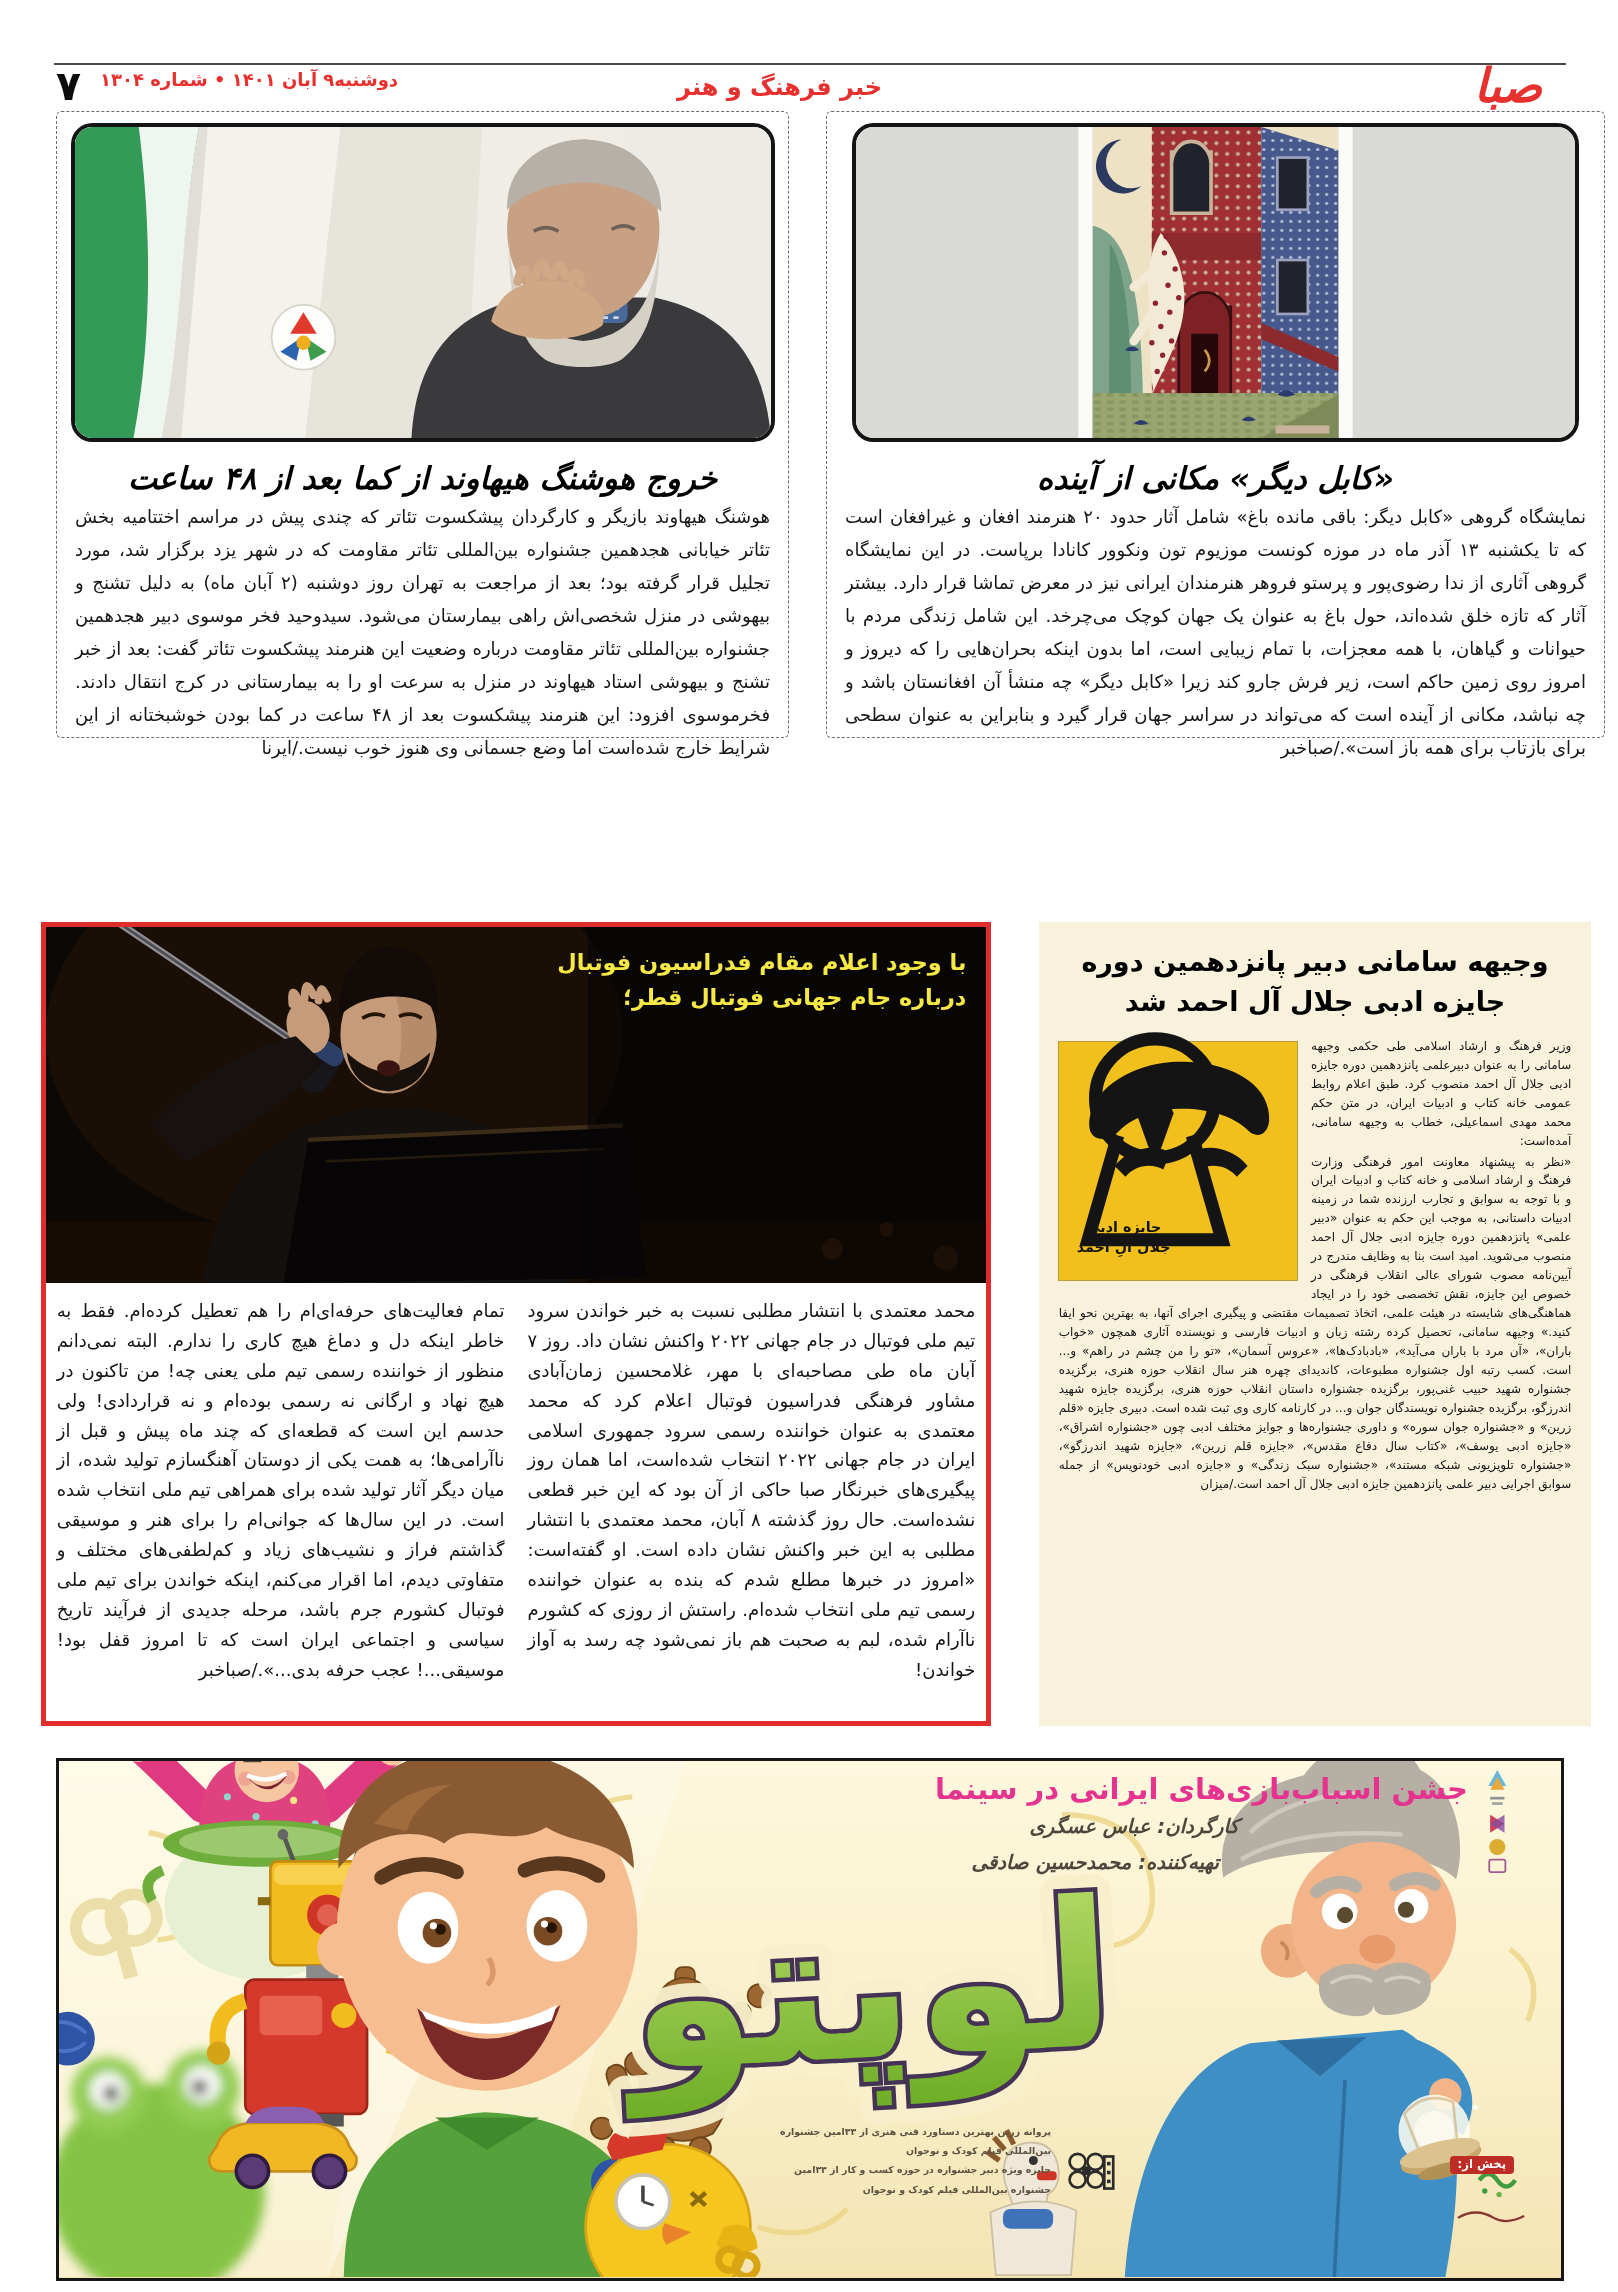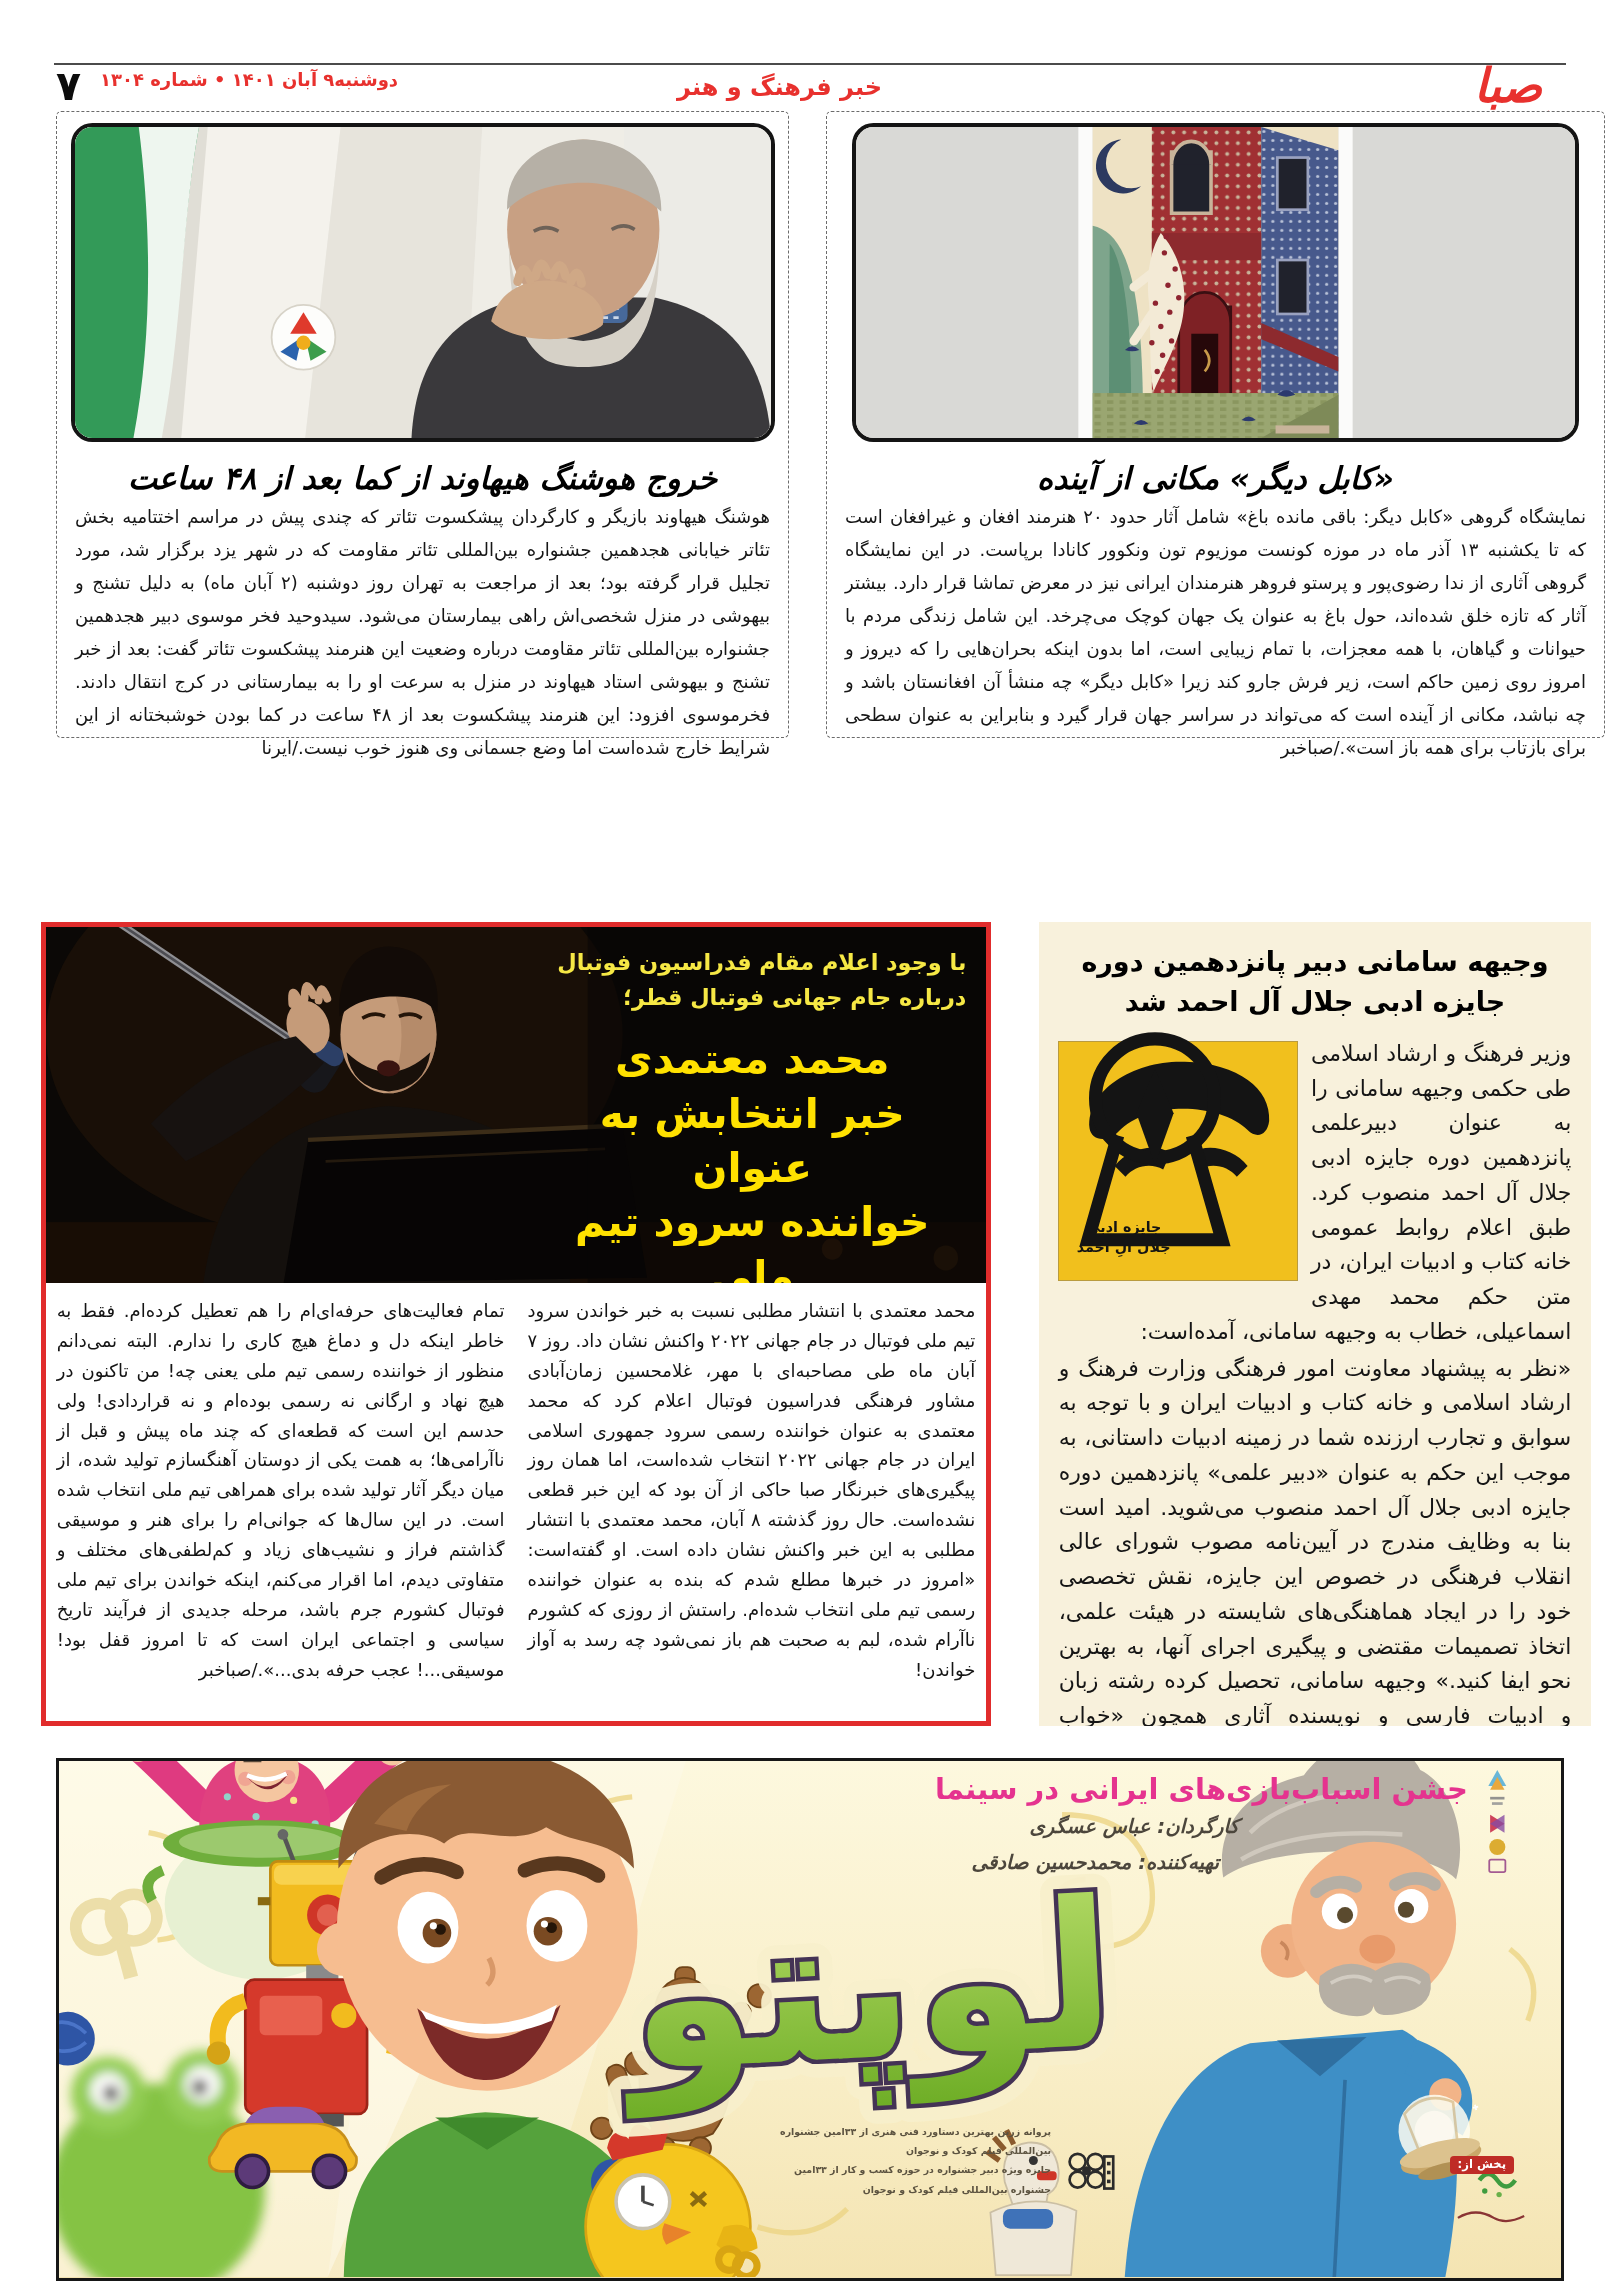--- a/index.html
+++ b/index.html
@@ -42,21 +42,21 @@
   
   #samani{left:1039px;top:922px;width:552px;height:804px;background:#f8f1dc;box-sizing:border-box;
           padding:14.3px 19.7px;direction:rtl;overflow:hidden;}
   #samani h2{margin:5.4px 0 14.3px;text-align:center;font-size:27px;font-weight:800;line-height:1.5;color:#000;}
   #jalal-img{float:left;width:238px;height:238px;margin:5.4px 14.3px 7.2px 0;position:relative;
              background:#f1c01d;outline:1.8px solid #b99b3f;}
   #jalal-img svg{display:block;width:100%;height:100%;}
   .jalal-cap{position:absolute;left:18px;bottom:23px;text-align:center;font-size:14.3px;font-weight:700;
              color:#141414;direction:rtl;line-height:1.4;}
   #keyhole{position:absolute;right:23px;bottom:18px;width:47px;height:57px;}
-  #samani p{margin:0;font-size:22px;line-height:1.58;text-align:justify;color:#151515;}
+  #samani p{margin:0;font-size:12px;line-height:1.58;text-align:justify;color:#151515;}
   #samani p + p{margin-top:1.8px;}
 
   
   #poster{left:56px;top:1758px;width:1508px;height:523px;border:3.6px solid #161616;box-sizing:border-box;
           background:linear-gradient(180deg,#fdf8de 0%,#f9efc9 55%,#f4e4b2 100%);overflow:hidden;}
   #poster-scene{position:absolute;left:0;top:0;width:1501px;height:516px;}
   .p-tagline{position:absolute;top:10.7px;right:93px;color:#e5338f;font-size:29px;font-weight:800;direction:rtl;}
   .p-dir{position:absolute;top:54px;right:322px;color:#4c463c;font-size:19.7px;font-weight:700;font-style:italic;direction:rtl;}
   .p-prod{position:absolute;top:90px;right:342px;color:#4c463c;font-size:19.7px;font-weight:700;font-style:italic;direction:rtl;}
   .p-awards{position:absolute;right:510px;bottom:79px;width:296px;text-align:right;direction:rtl;
@@ -203,26 +203,20 @@
         <polygon points="300,238 660,222 688,392 272,398" fill="#070505"></polygon>
         <line x1="300" y1="238" x2="660" y2="222" stroke="#3c2d18" stroke-width="5"></line>
         <line x1="320" y1="262" x2="640" y2="248" stroke="#241a0e" stroke-width="3"></line>
         <circle cx="900" cy="360" r="12" fill="#52300f" opacity=".5"></circle>
         <circle cx="962" cy="338" r="8" fill="#52300f" opacity=".5"></circle>
         <circle cx="1030" cy="370" r="14" fill="#52300f" opacity=".45"></circle>
         <rect x="620" width="456" height="398" fill="#080605" opacity=".55"></rect>
       </svg>
       <div id="m-overlay">
         <div class="kicker">با وجود اعلام مقام فدراسیون فوتبال درباره جام جهانی فوتبال قطر؛</div>
-        <div class="bigwrap">
-          <div class="bigline">محمد معتمدی</div>
-          <div class="bigline">خبر انتخابش به عنوان</div>
-          <div class="bigline">خواننده سرود تیم ملی</div>
-
-        </div>
       </div>
     </div>
     <div id="m-cols">
       <div class="m-col">محمد معتمدی با انتشار مطلبی نسبت به خبر خواندن سرود تیم ملی فوتبال در جام جهانی ۲۰۲۲ واکنش نشان داد. روز ۷ آبان ماه طی مصاحبه‌ای با مهر، غلامحسین زمان‌آبادی مشاور فرهنگی فدراسیون فوتبال اعلام کرد که محمد معتمدی به عنوان خواننده رسمی سرود جمهوری اسلامی ایران در جام جهانی ۲۰۲۲ انتخاب شده‌است، اما همان روز پیگیری‌های خبرنگار صبا حاکی از آن بود که این خبر قطعی نشده‌است. حال روز گذشته ۸ آبان، محمد معتمدی با انتشار مطلبی به این خبر واکنش نشان داده است. او گفته‌است: «امروز در خبرها مطلع شدم که بنده به عنوان خواننده رسمی تیم ملی انتخاب شده‌ام. راستش از روزی که کشورم ناآرام شده، لبم به صحبت هم باز نمی‌شود چه رسد به آواز خواندن!</div>
       <div class="m-col">تمام فعالیت‌های حرفه‌ای‌ام را هم تعطیل کرده‌ام. فقط به خاطر اینکه دل و دماغ هیچ کاری را ندارم. البته نمی‌دانم منظور از خواننده رسمی تیم ملی یعنی چه! من تاکنون در هیچ نهاد و ارگانی نه رسمی بوده‌ام و نه قراردادی! ولی حدسم این است که قطعه‌ای که چند ماه پیش و قبل از ناآرامی‌ها؛ به همت یکی از دوستان آهنگسازم تولید شده، از میان دیگر آثار تولید شده برای همراهی تیم ملی انتخاب شده است. در این سال‌ها که جوانی‌ام را برای هنر و موسیقی گذاشتم فراز و نشیب‌های زیاد و کم‌لطفی‌های مختلف و متفاوتی دیدم، اما اقرار می‌کنم، اینکه خواندن برای تیم ملی فوتبال کشورم جرم باشد، مرحله جدیدی از فرآیند تاریخ سیاسی و اجتماعی ایران است که تا امروز قفل بود! موسیقی...! عجب حرفه بدی...»./صباخبر</div>
     </div>
   </div>
 
   <div class="abs" id="samani">
     <h2>وجیهه سامانی دبیر پانزدهمین دوره جایزه ادبی جلال آل احمد شد</h2>

